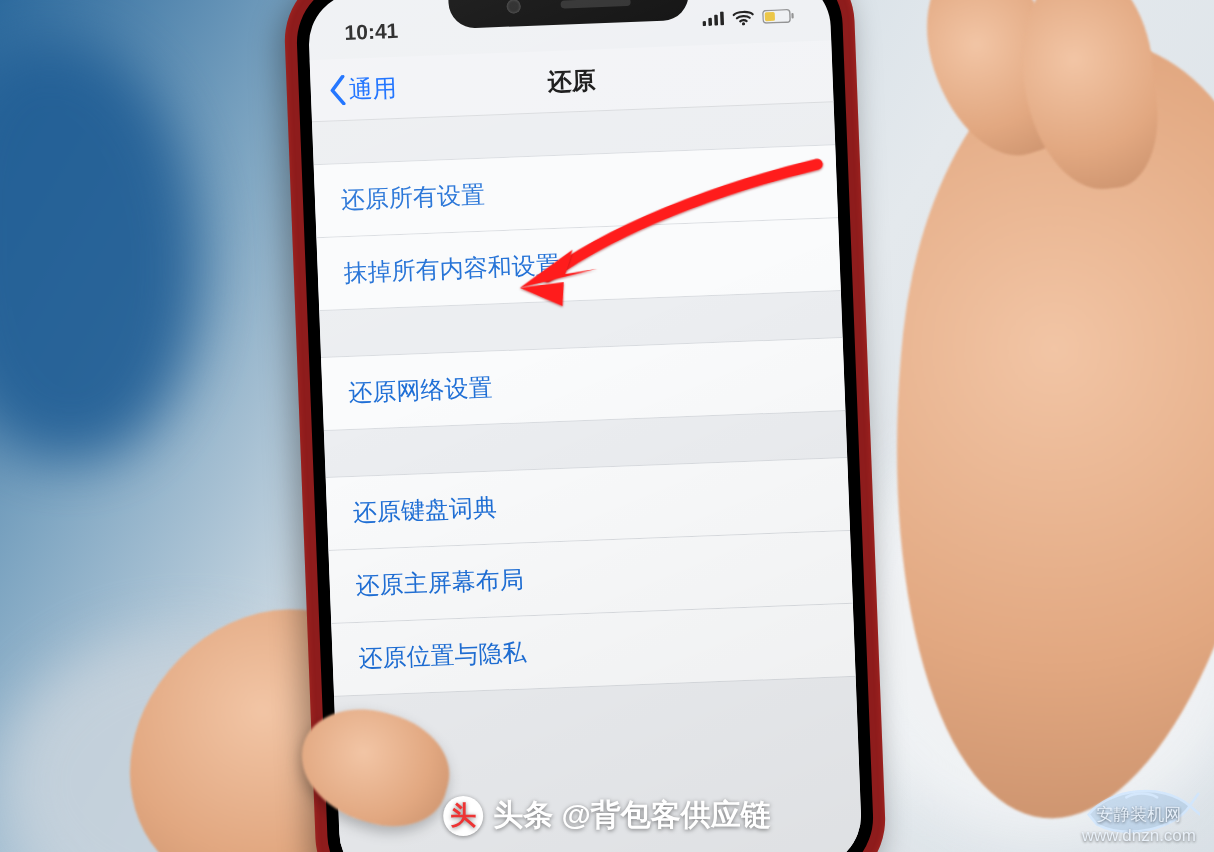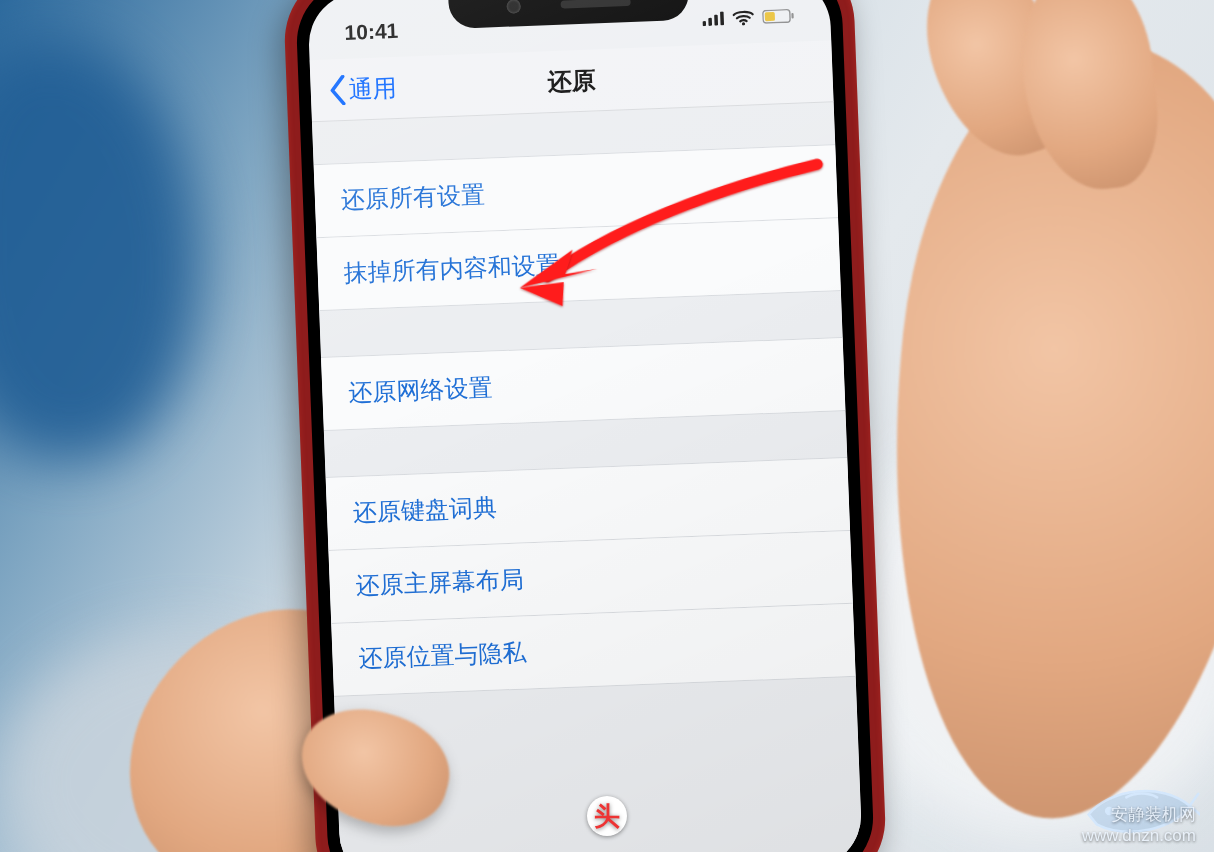--- a/index.html
+++ b/index.html
@@ -181,21 +181,21 @@
   }
   .fish {
     width: 120px; height: 70px;
     opacity: .88;
   }
   .wm-text {
     position: absolute; right: 18px; bottom: 6px;
     font-size: 17px; color: #eaf2fb; opacity: .9;
     text-shadow: 0 1px 3px rgba(0,0,0,.6);
     z-index: 51;
-    text-align: right;
+    text-align: center;
     line-height: 1.25;
   }
 </style>
 </head>
 <body>
 
 <div class="bg-blob b1"></div>
 <div class="bg-blob b2"></div>
 <div class="bg-blob b3"></div>
 
@@ -300,20 +300,24 @@
   <path d="M18 126 L72 90 L64 114 L96 110 Z" fill="#ff1e1e" filter="url(#ds)"></path>
   <path d="M18 126 L60 146 L62 122 Z" fill="#ff1e1e" filter="url(#ds)"></path>
 </svg>
 
 <div class="hand thumb-tip"></div>
 <div class="hand f1"></div>
 <div class="hand f2"></div>
 
 <div class="watermark-left">
   <span class="tt-logo">头</span>
+  <span>
+    <span>头条</span>
+    <span>@背包客供应链</span>
+  </span>
 </div>
 
 <div class="watermark-right">
   <svg class="fish" viewBox="0 0 140 80">
     <g fill="none" stroke="#cfe6ff" stroke-width="3" stroke-linecap="round" opacity=".9">
       <path d="M10 44 C 34 14, 96 6, 128 34 C 112 60, 56 74, 20 56 Z" fill="rgba(100,160,220,.35)"></path>
       <path d="M128 34 L138 20 M128 34 L140 44"></path>
       <circle cx="34" cy="40" r="3.4" fill="#cfe6ff"></circle>
       <path d="M54 24 C 64 18, 80 18, 90 24"></path>
     </g>

